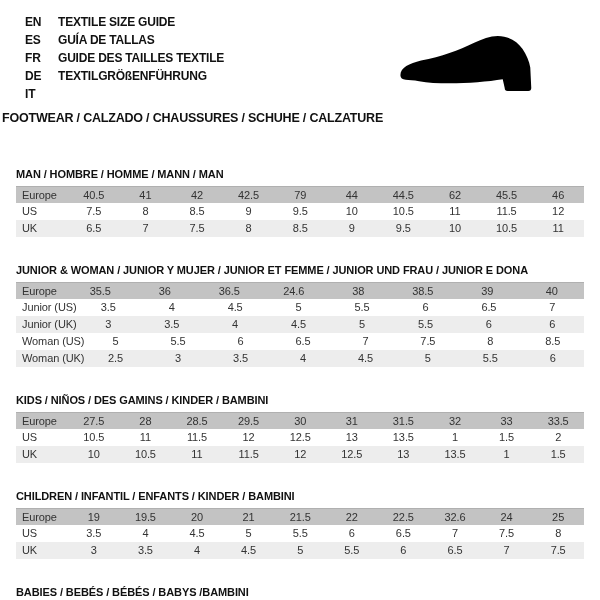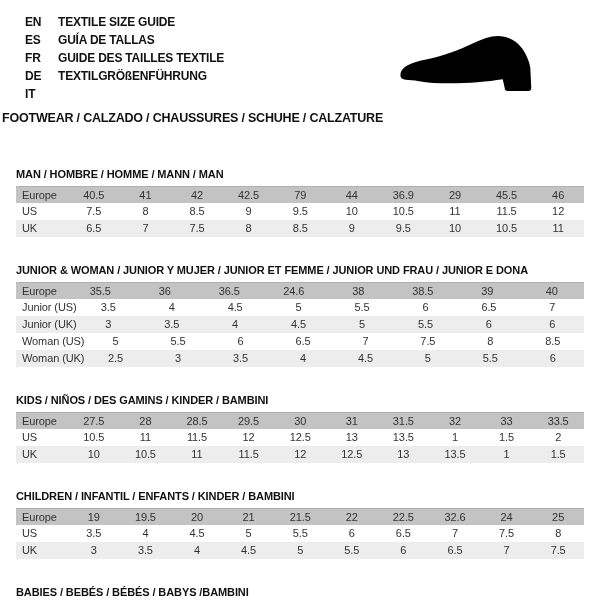--- a/index.html
+++ b/index.html
@@ -142,22 +142,22 @@
         <div class="tbl-title">MAN / HOMBRE / HOMME / MANN / MAN</div>
         <div class="tbl">
           <div class="row head">
             <div class="cell label">Europe</div>
             <div class="cell val">40.5</div>
             <div class="cell val">41</div>
             <div class="cell val">42</div>
             <div class="cell val">42.5</div>
             <div class="cell val">79</div>
             <div class="cell val">44</div>
-            <div class="cell val">36.9</div>
-            <div class="cell val">29</div>
+            <div class="cell val">44.5</div>
+            <div class="cell val">62</div>
             <div class="cell val">45.5</div>
             <div class="cell val">46</div>
           </div>
           <div class="row">
             <div class="cell label">US</div>
             <div class="cell val">7.5</div>
             <div class="cell val">8</div>
             <div class="cell val">8.5</div>
             <div class="cell val">9</div>
             <div class="cell val">9.5</div>

